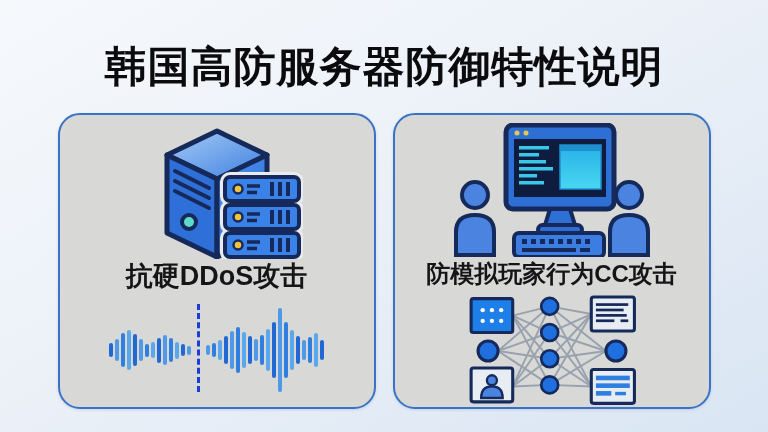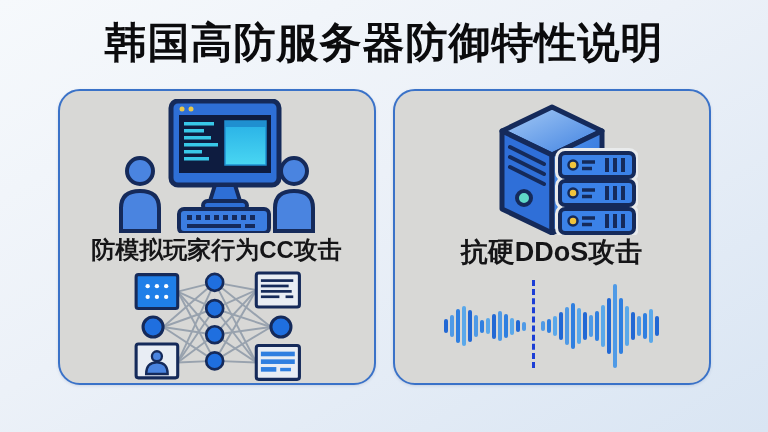--- a/index.html
+++ b/index.html
@@ -3,21 +3,21 @@
 <meta charset="utf-8">
 <style>
   html,body{margin:0;padding:0;}
   body{
     width:768px;height:432px;overflow:hidden;
     background:linear-gradient(150deg,#f6f9fc 0%,#ecf1f8 45%,#d9e5f3 100%);
     font-family:"Liberation Sans","DejaVu Sans",sans-serif;
     position:relative;
   }
   .page-title{
-    margin:0;padding-top:20px;
+    margin:0;padding-top:44px;
     text-align:center;
     font-size:42px;font-weight:900;letter-spacing:1px;
     color:#0b0b0d;line-height:1.1;
   }
   .cards{
     display:flex;justify-content:center;gap:17px;margin-top:23px;
   }
   .card{
     width:318px;height:296px;box-sizing:border-box;
     background:#d8d8d6;
@@ -42,162 +42,20 @@
   }
   .network-zone{margin-top:8px;display:flex;justify-content:center;}
   svg{display:block;}
 </style>
 </head>
 <body>
 
 <h1 class="page-title">韩国高防服务器防御特性说明</h1>
 
 <div class="cards">
-
-  <div class="card">
-    <div class="icon-zone">
-      <svg width="196" height="134" viewBox="0 0 196 134">
-        <defs>
-          <linearGradient id="winGrad2" x1="0" y1="0" x2="0" y2="1">
-            <stop offset="0" stop-color="#28b0e6"></stop>
-              <stop offset="1" stop-color="#49d6f2"></stop>
-          </linearGradient>
-        </defs>
-
-        <g fill="#4a84e0" stroke="#152a5a" stroke-width="4">
-          <circle cx="21" cy="72" r="13"></circle>
-          <path d="M 2,132 L 2,109 Q 2,92 21,92 Q 40,92 40,109 L 40,132 Z"></path>
-        </g>
-
-        <g fill="#4a84e0" stroke="#152a5a" stroke-width="4">
-          <circle cx="175" cy="72" r="13"></circle>
-          <path d="M 156,132 L 156,109 Q 156,92 175,92 Q 194,92 194,109 L 194,132 Z"></path>
-        </g>
-
-        <g>
-          <rect x="52" y="2" width="108" height="84" rx="7" fill="#2e6fd6" stroke="#152a5a" stroke-width="5"></rect>
-          <circle cx="63" cy="10" r="2.5" fill="#e8c84a"></circle>
-          <circle cx="72" cy="10" r="2.5" fill="#e8c84a"></circle>
-          <rect x="60" y="16" width="92" height="58" fill="#0e1c40"></rect>
-          <g fill="#38c8e8">
-            <rect x="65" y="23" width="30" height="3.5"></rect>
-            <rect x="65" y="30" width="20" height="3.5"></rect>
-            <rect x="65" y="37" width="27" height="3.5"></rect>
-            <rect x="65" y="44" width="34" height="3.5"></rect>
-            <rect x="65" y="51" width="18" height="3.5"></rect>
-            <rect x="65" y="58" width="25" height="3.5"></rect>
-          </g>
-          <g>
-            <rect x="106" y="22" width="41" height="44" fill="url(#winGrad2)" stroke="#1f8fd0" stroke-width="1.5"></rect>
-            <rect x="106" y="22" width="41" height="6" fill="#1f8fd0"></rect>
-          </g>
-          <path d="M 96,86 L 116,86 L 121,102 L 91,102 Z" fill="#2e6fd6" stroke="#152a5a" stroke-width="4"></path>
-          <rect x="84" y="102" width="44" height="9" rx="4.5" fill="#2e6fd6" stroke="#152a5a" stroke-width="4"></rect>
-        </g>
-
-        <g>
-          <rect x="60" y="110" width="90" height="24" rx="5" fill="#3b7de0" stroke="#152a5a" stroke-width="4"></rect>
-          <g fill="#152a5a">
-            <rect x="68" y="116" width="5" height="5"></rect>
-              <rect x="77" y="116" width="5" height="5"></rect>
-            <rect x="86" y="116" width="5" height="5"></rect>
-              <rect x="95" y="116" width="5" height="5"></rect>
-            <rect x="104" y="116" width="5" height="5"></rect>
-              <rect x="113" y="116" width="5" height="5"></rect>
-            <rect x="122" y="116" width="5" height="5"></rect>
-              <rect x="131" y="116" width="5" height="5"></rect>
-            <rect x="68" y="125" width="54" height="4"></rect>
-              <rect x="126" y="125" width="10" height="4"></rect>
-          </g>
-        </g>
-      </svg>
-    </div>
-    <div class="caption right-cap">防模拟玩家行为CC攻击</div>
-    <div class="network-zone">
-      <svg width="178" height="114" viewBox="0 0 230 148">
-
-        <g stroke="#98a2ae" stroke-width="2.5">
-          <line x1="64" y1="28" x2="112" y2="16"></line>
-            <line x1="64" y1="28" x2="112" y2="50"></line>
-          <line x1="64" y1="28" x2="112" y2="84"></line>
-            <line x1="64" y1="28" x2="112" y2="118"></line>
-          <line x1="45" y1="74" x2="112" y2="16"></line>
-            <line x1="45" y1="74" x2="112" y2="50"></line>
-          <line x1="45" y1="74" x2="112" y2="84"></line>
-            <line x1="45" y1="74" x2="112" y2="118"></line>
-          <line x1="64" y1="120" x2="112" y2="16"></line>
-            <line x1="64" y1="120" x2="112" y2="50"></line>
-          <line x1="64" y1="120" x2="112" y2="84"></line>
-            <line x1="64" y1="120" x2="112" y2="118"></line>
-          <line x1="112" y1="16" x2="166" y2="26"></line>
-            <line x1="112" y1="50" x2="166" y2="26"></line>
-          <line x1="112" y1="84" x2="166" y2="26"></line>
-            <line x1="112" y1="118" x2="166" y2="26"></line>
-          <line x1="112" y1="16" x2="185" y2="74"></line>
-            <line x1="112" y1="50" x2="185" y2="74"></line>
-          <line x1="112" y1="84" x2="185" y2="74"></line>
-            <line x1="112" y1="118" x2="185" y2="74"></line>
-          <line x1="112" y1="16" x2="166" y2="120"></line>
-            <line x1="112" y1="50" x2="166" y2="120"></line>
-          <line x1="112" y1="84" x2="166" y2="120"></line>
-            <line x1="112" y1="118" x2="166" y2="120"></line>
-        </g>
-
-        <g fill="#1f6fdf" stroke="#152a5a" stroke-width="3.5">
-          <circle cx="112" cy="16" r="11"></circle>
-          <circle cx="112" cy="50" r="11"></circle>
-          <circle cx="112" cy="84" r="11"></circle>
-          <circle cx="112" cy="118" r="11"></circle>
-        </g>
-
-        <g>
-          <rect x="10" y="6" width="54" height="44" rx="3" fill="#1f7fe8" stroke="#152a5a" stroke-width="4"></rect>
-          <g fill="#ffffff">
-            <circle cx="25" cy="21" r="2.8"></circle>
-              <circle cx="37" cy="21" r="2.8"></circle>
-              <circle cx="49" cy="21" r="2.8"></circle>
-            <circle cx="25" cy="35" r="2.8"></circle>
-              <circle cx="37" cy="35" r="2.8"></circle>
-              <circle cx="49" cy="35" r="2.8"></circle>
-          </g>
-        </g>
-
-        <circle cx="32" cy="74" r="13" fill="#1f6fdf" stroke="#152a5a" stroke-width="4"></circle>
-
-        <g>
-          <rect x="10" y="96" width="54" height="44" rx="3" fill="#e8edf4" stroke="#152a5a" stroke-width="4"></rect>
-          <circle cx="37" cy="112" r="6.5" fill="#4a84e0" stroke="#152a5a" stroke-width="3"></circle>
-          <path d="M 23,135 Q 23,120 37,120 Q 51,120 51,135 Z" fill="#4a84e0" stroke="#152a5a" stroke-width="3"></path>
-        </g>
-
-        <g>
-          <rect x="166" y="4" width="56" height="44" rx="3" fill="#e8edf4" stroke="#152a5a" stroke-width="4"></rect>
-          <g fill="#152a5a">
-            <rect x="172" y="12" width="42" height="3.5"></rect>
-            <rect x="172" y="19" width="36" height="3.5"></rect>
-            <rect x="172" y="26" width="40" height="3.5"></rect>
-            <rect x="172" y="33" width="24" height="3.5"></rect>
-              <rect x="204" y="33" width="10" height="3.5"></rect>
-          </g>
-        </g>
-
-        <circle cx="198" cy="74" r="13" fill="#1f6fdf" stroke="#152a5a" stroke-width="4"></circle>
-
-        <g>
-          <rect x="166" y="98" width="56" height="44" rx="3" fill="#e8edf4" stroke="#152a5a" stroke-width="4"></rect>
-          <g fill="#2f7fe0">
-            <rect x="172" y="106" width="44" height="6"></rect>
-            <rect x="172" y="116" width="44" height="6"></rect>
-            <rect x="172" y="126" width="20" height="6"></rect>
-              <rect x="197" y="127" width="14" height="4.5"></rect>
-          </g>
-        </g>
-      </svg>
-    </div>
-  </div>
 
   <div class="card">
     <div class="icon-zone">
       <svg width="172" height="134" viewBox="0 0 172 134">
         <defs>
           <linearGradient id="towerTop" x1="0" y1="0" x2="1" y2="1">
             <stop offset="0" stop-color="#a8ccf6"></stop>
               <stop offset="1" stop-color="#3c7fe0"></stop>
           </linearGradient>
           <linearGradient id="towerSide" x1="0" y1="0" x2="1" y2="1">
@@ -299,13 +157,155 @@
           <div class="wave-bar" style="height: 56px; background: rgb(47, 127, 224);"></div>
           <div class="wave-bar" style="height: 40px; background: rgb(90, 168, 234);"></div>
           <div class="wave-bar" style="height: 28px; background: rgb(34, 104, 212);"></div>
           <div class="wave-bar" style="height: 20px; background: rgb(79, 154, 230);"></div>
           <div class="wave-bar" style="height: 26px; background: rgb(47, 127, 224);"></div>
           <div class="wave-bar" style="height: 34px; background: rgb(90, 168, 234);"></div>
           <div class="wave-bar" style="height: 20px; background: rgb(34, 104, 212);"></div>
         </div>
       </div>
   </div>
+
+  <div class="card">
+    <div class="icon-zone">
+      <svg width="196" height="134" viewBox="0 0 196 134">
+        <defs>
+          <linearGradient id="winGrad2" x1="0" y1="0" x2="0" y2="1">
+            <stop offset="0" stop-color="#28b0e6"></stop>
+              <stop offset="1" stop-color="#49d6f2"></stop>
+          </linearGradient>
+        </defs>
+
+        <g fill="#4a84e0" stroke="#152a5a" stroke-width="4">
+          <circle cx="21" cy="72" r="13"></circle>
+          <path d="M 2,132 L 2,109 Q 2,92 21,92 Q 40,92 40,109 L 40,132 Z"></path>
+        </g>
+
+        <g fill="#4a84e0" stroke="#152a5a" stroke-width="4">
+          <circle cx="175" cy="72" r="13"></circle>
+          <path d="M 156,132 L 156,109 Q 156,92 175,92 Q 194,92 194,109 L 194,132 Z"></path>
+        </g>
+
+        <g>
+          <rect x="52" y="2" width="108" height="84" rx="7" fill="#2e6fd6" stroke="#152a5a" stroke-width="5"></rect>
+          <circle cx="63" cy="10" r="2.5" fill="#e8c84a"></circle>
+          <circle cx="72" cy="10" r="2.5" fill="#e8c84a"></circle>
+          <rect x="60" y="16" width="92" height="58" fill="#0e1c40"></rect>
+          <g fill="#38c8e8">
+            <rect x="65" y="23" width="30" height="3.5"></rect>
+            <rect x="65" y="30" width="20" height="3.5"></rect>
+            <rect x="65" y="37" width="27" height="3.5"></rect>
+            <rect x="65" y="44" width="34" height="3.5"></rect>
+            <rect x="65" y="51" width="18" height="3.5"></rect>
+            <rect x="65" y="58" width="25" height="3.5"></rect>
+          </g>
+          <g>
+            <rect x="106" y="22" width="41" height="44" fill="url(#winGrad2)" stroke="#1f8fd0" stroke-width="1.5"></rect>
+            <rect x="106" y="22" width="41" height="6" fill="#1f8fd0"></rect>
+          </g>
+          <path d="M 96,86 L 116,86 L 121,102 L 91,102 Z" fill="#2e6fd6" stroke="#152a5a" stroke-width="4"></path>
+          <rect x="84" y="102" width="44" height="9" rx="4.5" fill="#2e6fd6" stroke="#152a5a" stroke-width="4"></rect>
+        </g>
+
+        <g>
+          <rect x="60" y="110" width="90" height="24" rx="5" fill="#3b7de0" stroke="#152a5a" stroke-width="4"></rect>
+          <g fill="#152a5a">
+            <rect x="68" y="116" width="5" height="5"></rect>
+              <rect x="77" y="116" width="5" height="5"></rect>
+            <rect x="86" y="116" width="5" height="5"></rect>
+              <rect x="95" y="116" width="5" height="5"></rect>
+            <rect x="104" y="116" width="5" height="5"></rect>
+              <rect x="113" y="116" width="5" height="5"></rect>
+            <rect x="122" y="116" width="5" height="5"></rect>
+              <rect x="131" y="116" width="5" height="5"></rect>
+            <rect x="68" y="125" width="54" height="4"></rect>
+              <rect x="126" y="125" width="10" height="4"></rect>
+          </g>
+        </g>
+      </svg>
+    </div>
+    <div class="caption right-cap">防模拟玩家行为CC攻击</div>
+    <div class="network-zone">
+      <svg width="178" height="114" viewBox="0 0 230 148">
+
+        <g stroke="#98a2ae" stroke-width="2.5">
+          <line x1="64" y1="28" x2="112" y2="16"></line>
+            <line x1="64" y1="28" x2="112" y2="50"></line>
+          <line x1="64" y1="28" x2="112" y2="84"></line>
+            <line x1="64" y1="28" x2="112" y2="118"></line>
+          <line x1="45" y1="74" x2="112" y2="16"></line>
+            <line x1="45" y1="74" x2="112" y2="50"></line>
+          <line x1="45" y1="74" x2="112" y2="84"></line>
+            <line x1="45" y1="74" x2="112" y2="118"></line>
+          <line x1="64" y1="120" x2="112" y2="16"></line>
+            <line x1="64" y1="120" x2="112" y2="50"></line>
+          <line x1="64" y1="120" x2="112" y2="84"></line>
+            <line x1="64" y1="120" x2="112" y2="118"></line>
+          <line x1="112" y1="16" x2="166" y2="26"></line>
+            <line x1="112" y1="50" x2="166" y2="26"></line>
+          <line x1="112" y1="84" x2="166" y2="26"></line>
+            <line x1="112" y1="118" x2="166" y2="26"></line>
+          <line x1="112" y1="16" x2="185" y2="74"></line>
+            <line x1="112" y1="50" x2="185" y2="74"></line>
+          <line x1="112" y1="84" x2="185" y2="74"></line>
+            <line x1="112" y1="118" x2="185" y2="74"></line>
+          <line x1="112" y1="16" x2="166" y2="120"></line>
+            <line x1="112" y1="50" x2="166" y2="120"></line>
+          <line x1="112" y1="84" x2="166" y2="120"></line>
+            <line x1="112" y1="118" x2="166" y2="120"></line>
+        </g>
+
+        <g fill="#1f6fdf" stroke="#152a5a" stroke-width="3.5">
+          <circle cx="112" cy="16" r="11"></circle>
+          <circle cx="112" cy="50" r="11"></circle>
+          <circle cx="112" cy="84" r="11"></circle>
+          <circle cx="112" cy="118" r="11"></circle>
+        </g>
+
+        <g>
+          <rect x="10" y="6" width="54" height="44" rx="3" fill="#1f7fe8" stroke="#152a5a" stroke-width="4"></rect>
+          <g fill="#ffffff">
+            <circle cx="25" cy="21" r="2.8"></circle>
+              <circle cx="37" cy="21" r="2.8"></circle>
+              <circle cx="49" cy="21" r="2.8"></circle>
+            <circle cx="25" cy="35" r="2.8"></circle>
+              <circle cx="37" cy="35" r="2.8"></circle>
+              <circle cx="49" cy="35" r="2.8"></circle>
+          </g>
+        </g>
+
+        <circle cx="32" cy="74" r="13" fill="#1f6fdf" stroke="#152a5a" stroke-width="4"></circle>
+
+        <g>
+          <rect x="10" y="96" width="54" height="44" rx="3" fill="#e8edf4" stroke="#152a5a" stroke-width="4"></rect>
+          <circle cx="37" cy="112" r="6.5" fill="#4a84e0" stroke="#152a5a" stroke-width="3"></circle>
+          <path d="M 23,135 Q 23,120 37,120 Q 51,120 51,135 Z" fill="#4a84e0" stroke="#152a5a" stroke-width="3"></path>
+        </g>
+
+        <g>
+          <rect x="166" y="4" width="56" height="44" rx="3" fill="#e8edf4" stroke="#152a5a" stroke-width="4"></rect>
+          <g fill="#152a5a">
+            <rect x="172" y="12" width="42" height="3.5"></rect>
+            <rect x="172" y="19" width="36" height="3.5"></rect>
+            <rect x="172" y="26" width="40" height="3.5"></rect>
+            <rect x="172" y="33" width="24" height="3.5"></rect>
+              <rect x="204" y="33" width="10" height="3.5"></rect>
+          </g>
+        </g>
+
+        <circle cx="198" cy="74" r="13" fill="#1f6fdf" stroke="#152a5a" stroke-width="4"></circle>
+
+        <g>
+          <rect x="166" y="98" width="56" height="44" rx="3" fill="#e8edf4" stroke="#152a5a" stroke-width="4"></rect>
+          <g fill="#2f7fe0">
+            <rect x="172" y="106" width="44" height="6"></rect>
+            <rect x="172" y="116" width="44" height="6"></rect>
+            <rect x="172" y="126" width="20" height="6"></rect>
+              <rect x="197" y="127" width="14" height="4.5"></rect>
+          </g>
+        </g>
+      </svg>
+    </div>
+  </div>
 </div>
 
 </body></html>

